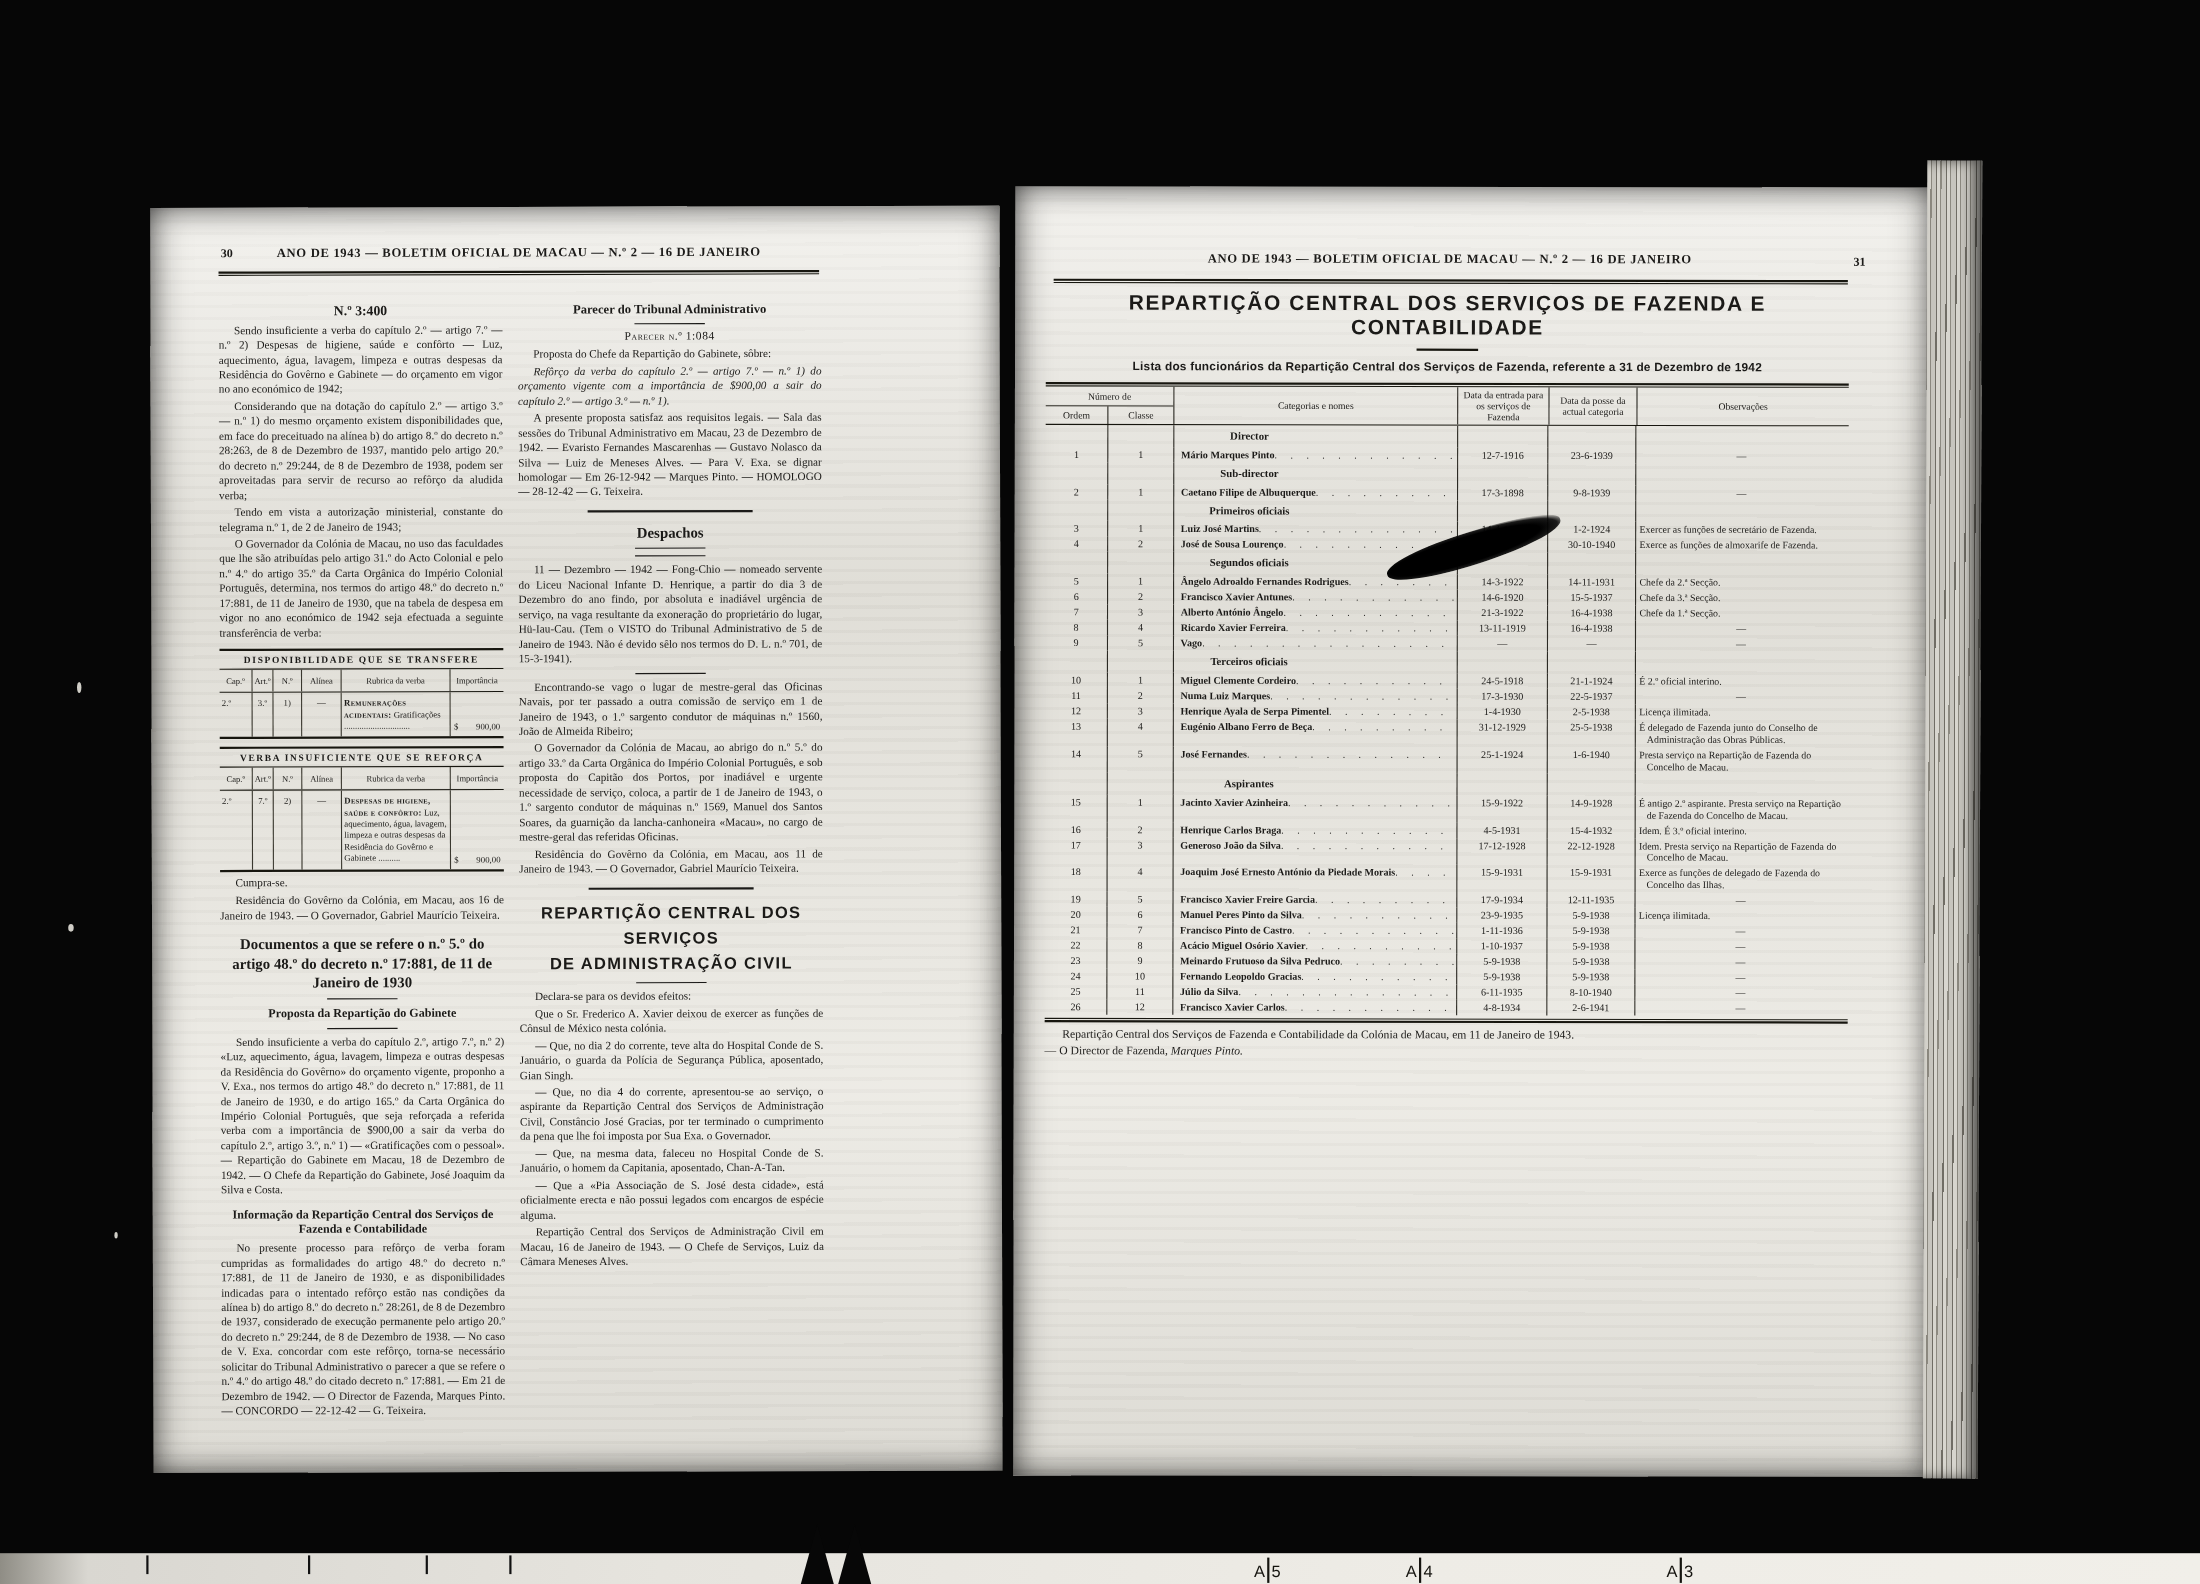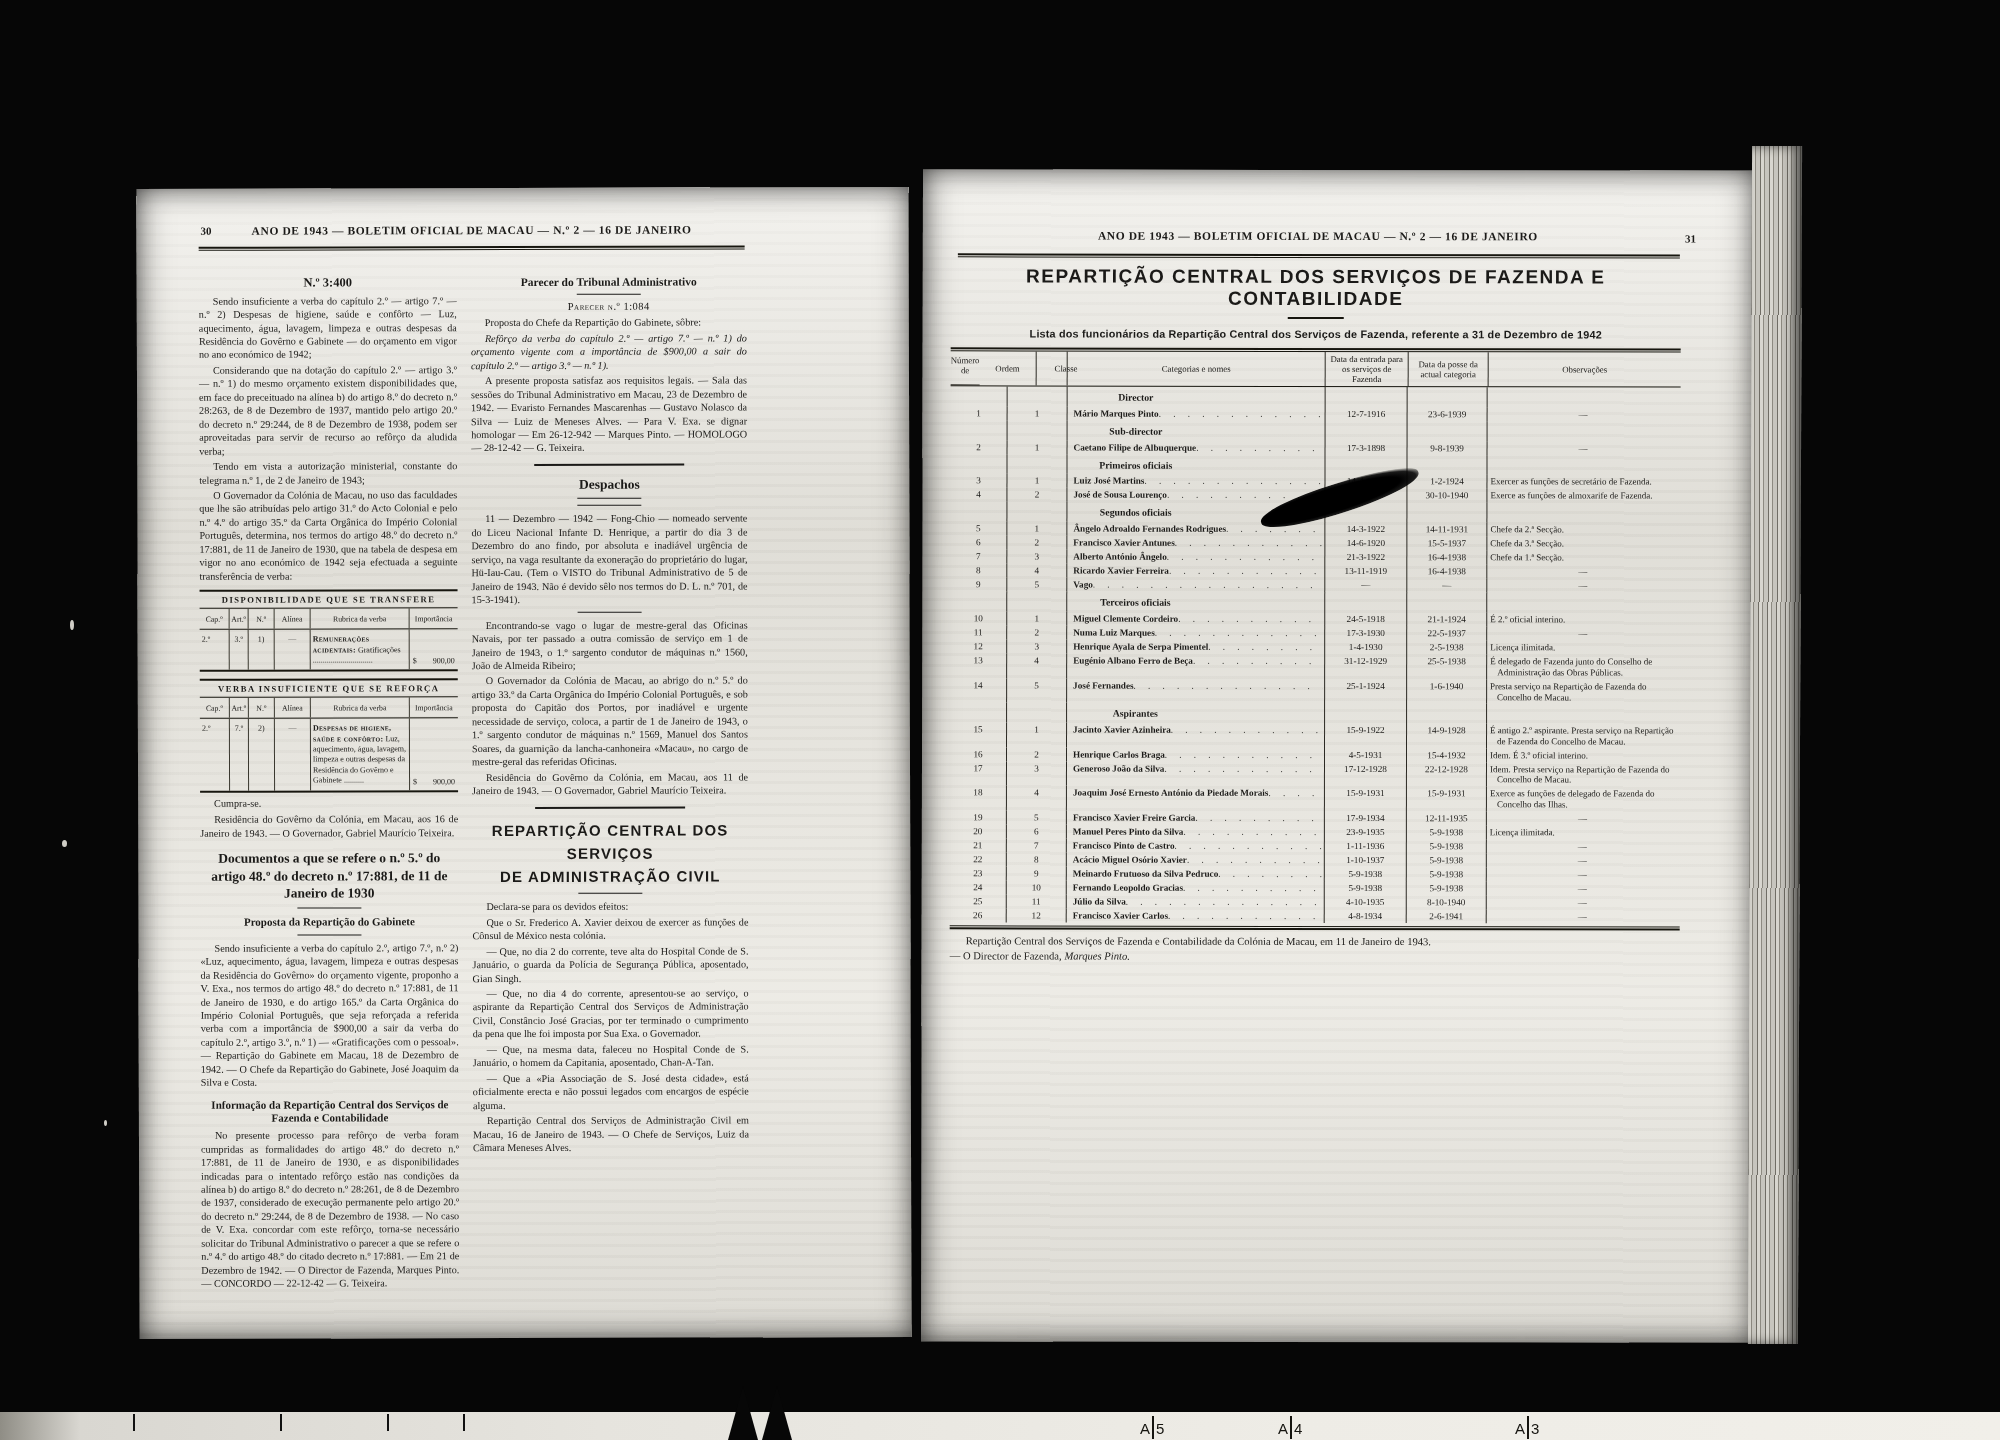--- a/index.html
+++ b/index.html
@@ -69,21 +69,21 @@
   .rp-h1 { font-family:"Liberation Sans", sans-serif; font-weight:bold; font-size:19px;
            letter-spacing:1.5px; text-align:center; }
   .rp-h1-rule { width:56px; border-top:2px solid #17160f; margin:7px auto 9px; }
   .rp-sub { font-family:"Liberation Sans", sans-serif; font-weight:bold; font-size:10.8px;
             text-align:center; margin-bottom:8px; letter-spacing:.2px; }
 
   .ttop { border-top:2px solid #17160f; border-bottom:1px solid #17160f; height:4px; }
   .thead { display:flex; border-bottom:1px solid #17160f; }
   .th { border-right:1px solid #2c2a24; font-size:8.8px; text-align:center;
         display:flex; align-items:center; justify-content:center; padding:2px; }
-  .th-group { width:117px; border-right:1px solid #2c2a24; display:flex; flex-direction:row; }
+  .th-group { width:117px; border-right:1px solid #2c2a24; display:flex; flex-direction:column; }
   .thg-top { text-align:center; font-size:8.8px; padding:4px 0 3px; border-bottom:1px solid #2c2a24; }
   .thg-sub { display:flex; flex:1; }
   .thg-sub span { display:flex; align-items:center; justify-content:center; font-size:8.8px; }
   .thg-o { width:57px; border-right:1px solid #2c2a24; }
   .thg-c { width:59px; }
   .th-name{width:258px}.th-ent{width:83px}.th-pos{width:80px}.th-obs{flex:1;border-right:none}
 
   .trow { display:flex; position:relative; }
   .tc { border-right:1px solid #2c2a24; font-size:9.2px; line-height:1.2; padding:2px 2px 1px; }
   .c-ordem{width:57px;text-align:center}.c-classe{width:60px;text-align:center}
@@ -693,21 +693,21 @@
         </div>
 
         <div class="trow" data-variant="entry" data-oalign="c">
           <div class="tc c-ordem">25</div>
           <div class="tc c-classe">11</div>
           <div class="tc c-name">
 
             <span class="nm">Júlio da Silva</span>
             <span class="dots"></span>
           </div>
-          <div class="tc c-ent">4-10-1935</div>
+          <div class="tc c-ent">6-11-1935</div>
           <div class="tc c-pos">8-10-1940</div>
           <div class="tc c-obs">—</div>
 
         </div>
 
         <div class="trow" data-variant="entry" data-oalign="c">
           <div class="tc c-ordem">26</div>
           <div class="tc c-classe">12</div>
           <div class="tc c-name">
 

